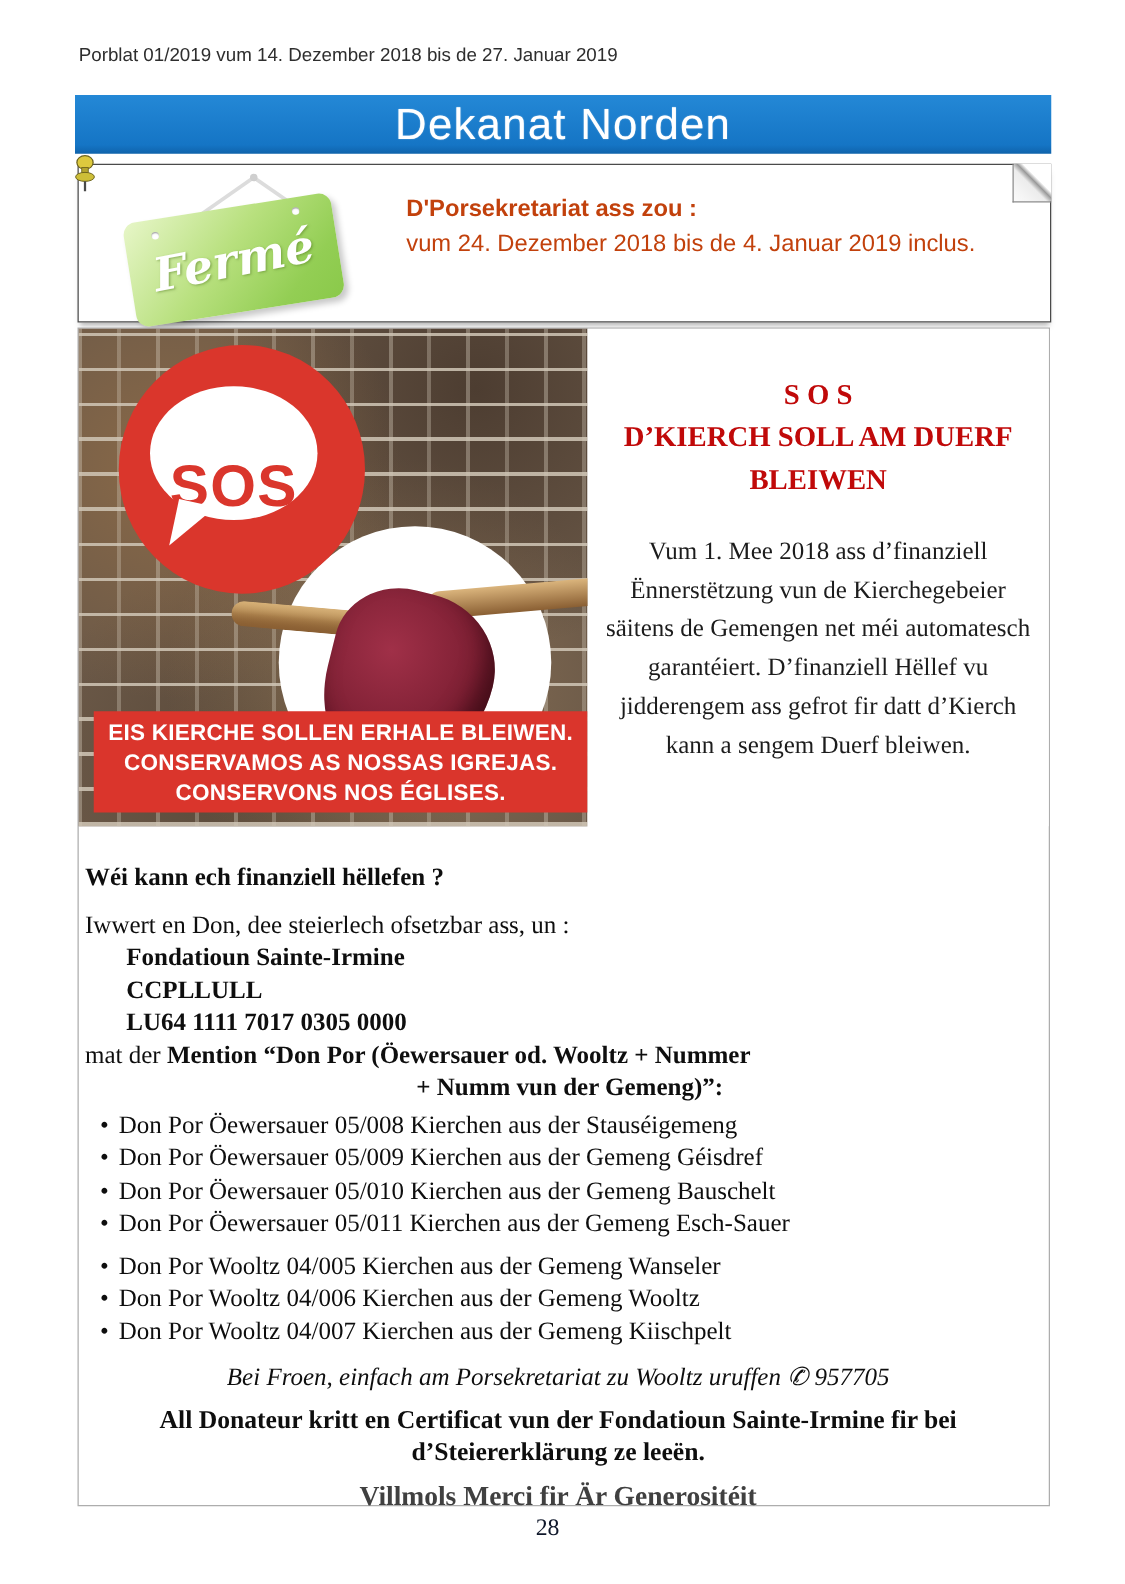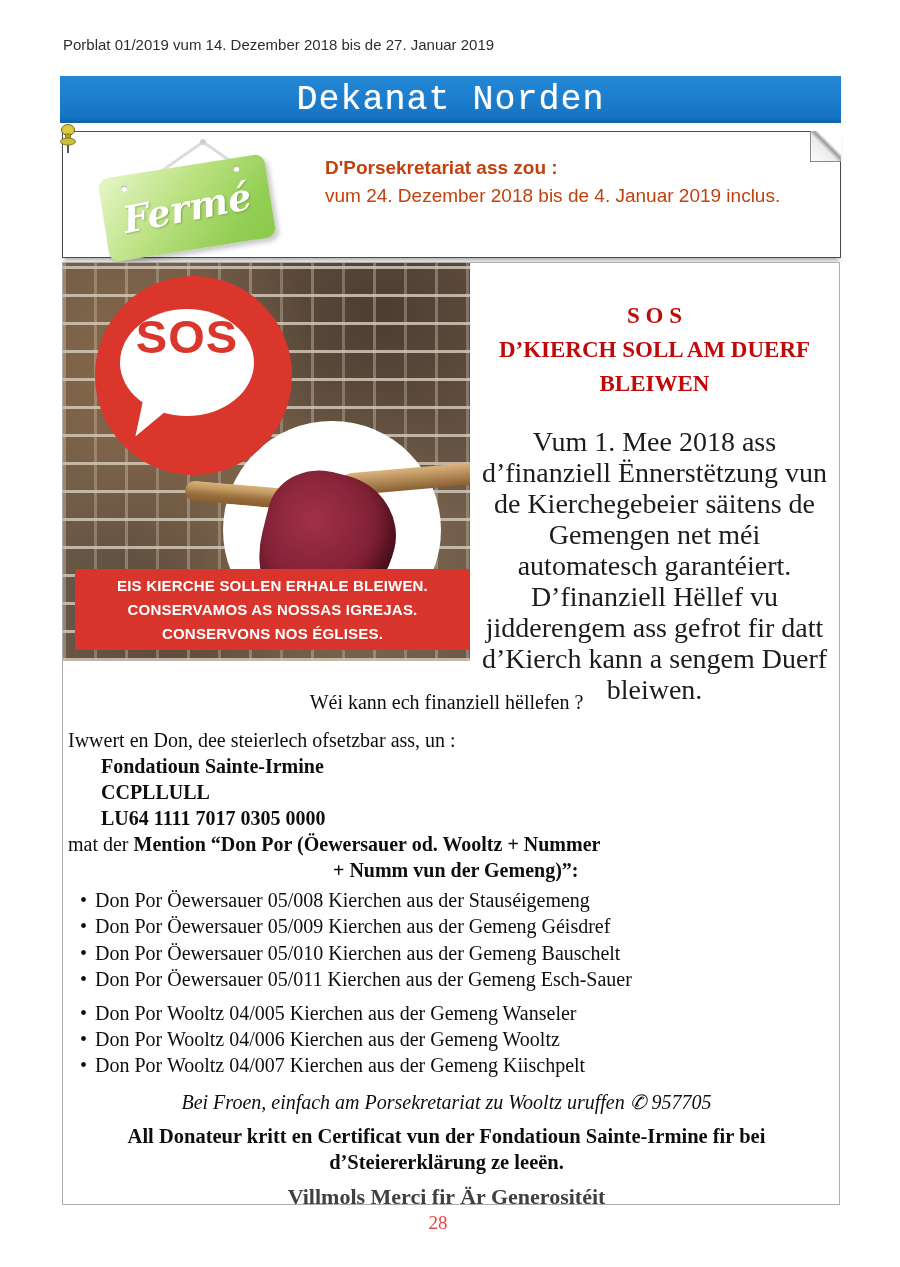--- a/index.html
+++ b/index.html
@@ -7,21 +7,21 @@
         font-family:"Liberation Serif",serif;color:#111;}
 
   
   .header-line{position:absolute;left:63px;top:36px;font-family:"Liberation Sans",sans-serif;
                font-size:15px;color:#2e2e2e;}
 
   
   .banner{position:absolute;left:60px;top:76px;width:781px;height:47px;
           background:linear-gradient(#2488d6 0%,#1575c5 85%,#0f63ab 100%);
           display:flex;align-items:center;justify-content:center;}
-  .banner-title{color:#fff;font-family:Liberation Mono, monospace;font-size:35px;
+  .banner-title{color:#fff;font-family:Liberation Sans, sans-serif;font-size:35px;
                 letter-spacing:1px;text-shadow:0 0 1px rgba(255,255,255,.6);}
 
   
   .notice-box{position:absolute;left:62px;top:131px;width:777px;height:125px;
               border:1px solid #4a4a4a;background:#fff;
               box-shadow:0 5px 4px -2px rgba(110,110,110,.5);}
   .pushpin{position:absolute;left:-5px;top:-9px;}
   .dogear{position:absolute;top:-1px;right:-1px;width:30px;height:30px;
           background:linear-gradient(225deg,#fff 0 38%,#9a9a9a 46%,#ececec 56%,#fbfbfb 100%);
           border-left:1px solid #8a8a8a;border-bottom:1px solid #8a8a8a;}
@@ -63,56 +63,56 @@
             background:linear-gradient(#d6b077,#a5774040,#8a5f33),linear-gradient(#c9a268,#8a5f33);}
   .handle-r{left:118px;top:46px;width:160px;height:22px;transform:rotate(-5deg);
             background:linear-gradient(#dab47c,#8a5f33);}
   .bag-body{position:absolute;left:38px;top:52px;width:132px;height:146px;z-index:3;
             background:radial-gradient(circle at 35% 35%,#a03048,#7d1f33 55%,#5d1424 90%);
             border-radius:46% 54% 58% 42% / 38% 46% 66% 54%;transform:rotate(14deg);
             box-shadow:inset -10px -12px 18px rgba(40,5,12,.6);}
   .red-circle{position:absolute;left:32px;top:13px;width:197px;height:199px;border-radius:50%;
               background:#da362c;z-index:4;}
   .bubble{position:absolute;left:25px;top:33px;width:134px;height:107px;background:#fff;
-          border-radius:50%;display:flex;align-items:flex-start;justify-content:center;}
+          border-radius:50%;display:flex;align-items:flex-end;justify-content:center;}
   .bubble-text{font-family:"Liberation Sans",sans-serif;font-weight:bold;font-size:47px;
                color:#da362c;letter-spacing:1px;}
   .bubble-tail{position:absolute;left:44px;top:126px;width:0;height:0;
                border-top:38px solid #fff;border-right:30px solid transparent;
                transform:rotate(12deg);}
   .caption-band{position:absolute;left:0;right:0;top:306px;height:76px;background:#da352c;
                 z-index:5;color:#fff;text-align:center;font-family:"Liberation Sans",sans-serif;
-                font-weight:bold;font-size:15px;line-height:24px;padding-top:5px;
+                font-weight:bold;font-size:18px;line-height:24px;padding-top:5px;
                 letter-spacing:.2px;margin-left:12px;}
 
   
   .sos-text{position:absolute;left:407px;top:0;width:369px;height:398px;text-align:center;
             background:#fff;}
   .sos-title{margin:36px 6px 0;color:#c00909;font-size:23px;line-height:34px;font-weight:bold;}
-  .sos-body{margin:25px 8px 0;font-size:28px;line-height:31px;color:#1c1c1c;}
+  .sos-body{margin:25px 8px 0;font-size:20px;line-height:31px;color:#1c1c1c;}
 
   
   .donation{position:absolute;left:0;top:398px;width:776px;box-sizing:border-box;
             padding:0 14px 0 5px;font-size:20px;color:#0e0e0e;}
   .donation p{margin:0;line-height:26px;}
-  .q{margin-top:28px !important;font-weight:normal;text-align:center;}
+  .q{margin-top:28px !important;font-weight:bold;}
   .intro{margin-top:12px !important;}
   .acct{margin-left:33px !important;font-weight:bold;}
   .mention2{margin-left:265px !important;font-weight:bold;}
   .dons{list-style:none;margin:4px 0 0 12px;padding:0;line-height:26.4px;}
   .dons.group2{margin-top:7px;}
   .dons li::before{content:"•";margin-right:8px;}
   .phone{margin-top:10px !important;text-align:center;font-style:italic;}
   .cert{margin-top:8px !important;text-align:center;font-weight:bold;font-size:20.5px;
         line-height:27px;padding:0 28px;font-family:Liberation Serif, serif;}
   .thanks{margin-top:9px !important;text-align:center;font-weight:bold;color:#404040;
           font-size:22px;}
 
   .pageno{position:absolute;left:0;top:1212px;width:100%;text-align:center;font-size:19px;
-          color:#ef4444;}
+          color:#0f172a;}
 </style>
 </head>
 <body>
 
 <div class="page">
 
   <div class="header-line">Porblat 01/2019 vum 14. Dezember 2018 bis de 27. Januar 2019</div>
 
   <div class="banner">
     <span class="banner-title">Dekanat Norden</span>

